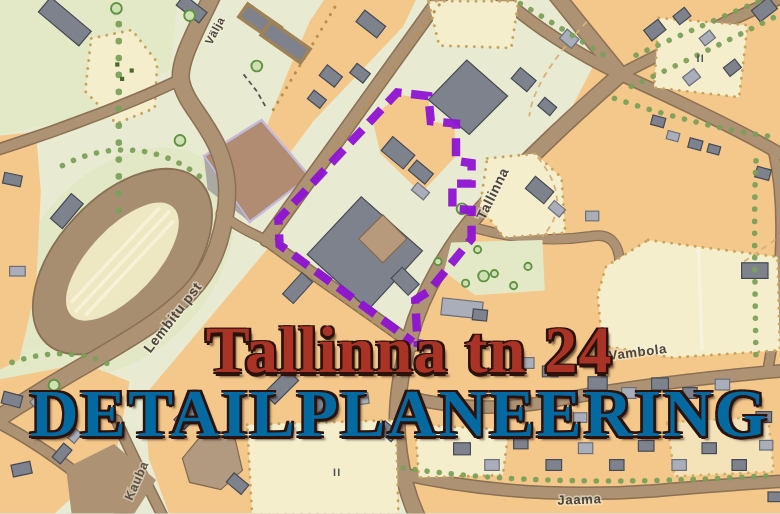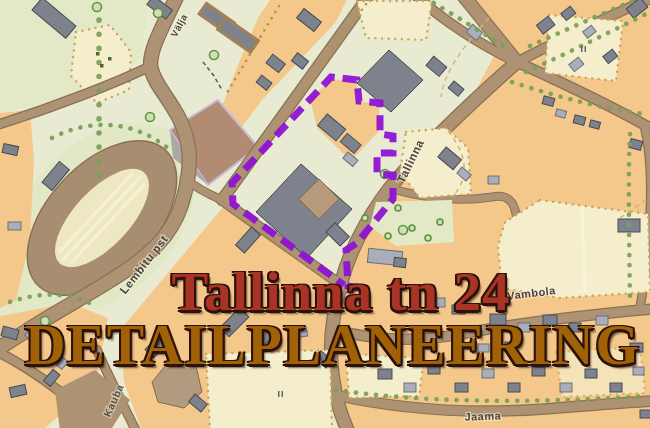--- a/index.html
+++ b/index.html
@@ -252,15 +252,15 @@
     <text class="lbl" font-size="11" text-anchor="middle" transform="translate(483 420) rotate(-2)">Jaama</text>
     <text font-size="9" font-weight="bold" fill="#4e545c" letter-spacing="1" text-anchor="middle" transform="translate(584 52)">II</text>
     <text font-size="9" font-weight="bold" fill="#4e545c" letter-spacing="1" text-anchor="middle" transform="translate(281 397)">II</text>
   </g>
 
   <path d="M361,288 L348,286 L346,250 L357,243 L393,199 L393,175 L377,174 L377,153 L393,153 L393,136 L380,134 L380,103 L359,101 L357,80 L331,77 L232,183 L233,204 L344,285" fill="none" stroke="#8e13d3" stroke-width="7" stroke-dasharray="15 8" stroke-linejoin="miter" opacity=".95"></path>
 </svg>
 
 <div class="titles">
   <div class="title t1" style="color: rgb(169, 52, 38);">Tallinna tn 24</div>
-  <div class="title t2" style="color: #a16207;">DETAILPLANEERING</div>
+  <div class="title t2" style="color: #0369a1;">DETAILPLANEERING</div>
 </div>
 </div>
 
 </body></html>

